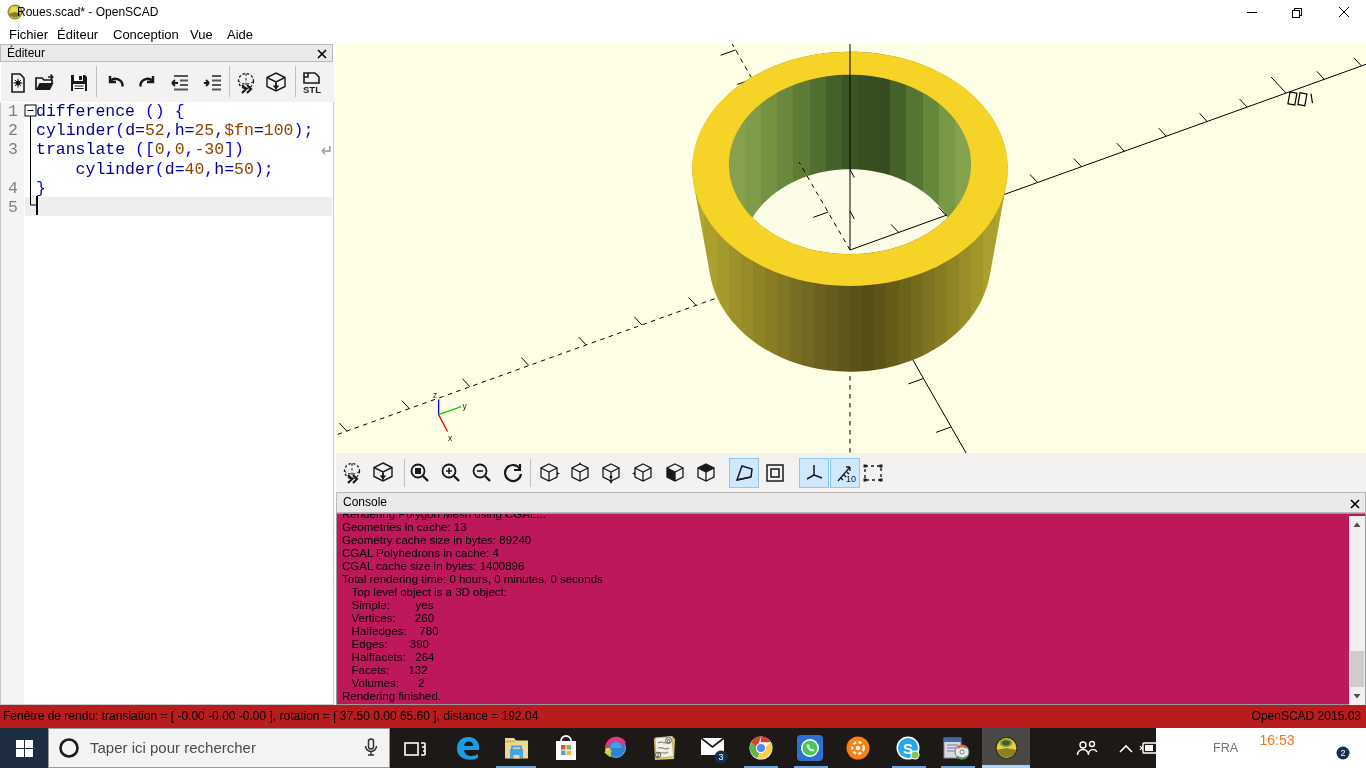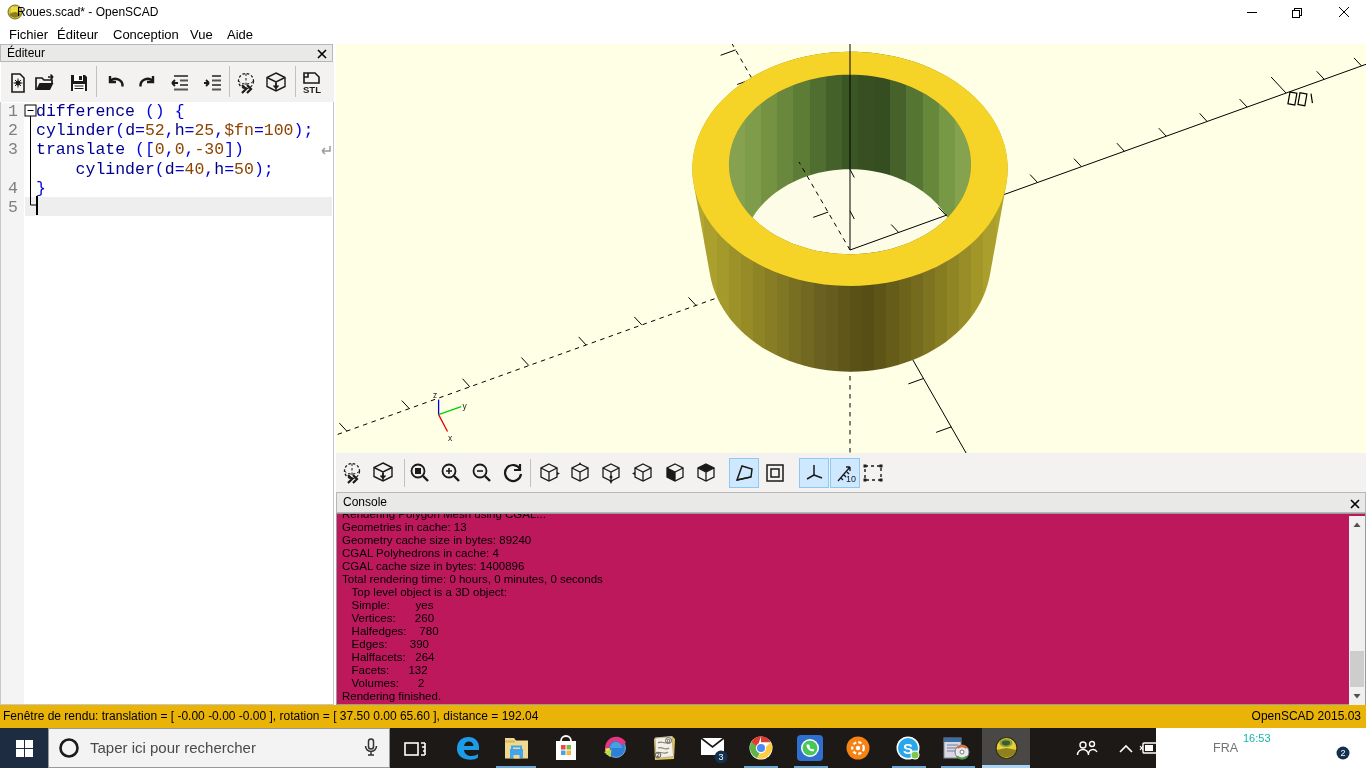--- a/index.html
+++ b/index.html
@@ -15,21 +15,21 @@
 .lnums{left:8px;top:102px;width:20px;text-align:left;color:#7f7f7f}
 .codeblk{left:36px;top:102px;color:#000080}
 .curline{left:25px;top:197px;width:307px;height:19px;background:#eeeeee}
 .num{color:#8e4400}
 .brk{color:#0000e0}
 .kw{color:#000090}
 .viewport{left:336px;top:44px;width:1030px;height:409px;background:#ffffe5}
 .console{left:336px;top:492px;width:1030px;height:213px}
 .con-head{left:0;top:0;width:1030px;height:21px;background:#e9e9e8;border:1px solid #b8b8b8;font-size:12px;padding:2px 0 16px 6px}
 .con-body{left:0;top:21px;width:1030px;height:192px;background:#be185d;border:1px solid #9a9a9a;font-size:11.5px;line-height:13px;overflow:hidden}
-.statusbar{left:0;top:705px;width:1366px;height:23px;background:#eab308;font-size:12px;color:#000}
+.statusbar{left:0;top:705px;width:1366px;height:23px;background:#b91c1c;font-size:12px;color:#000}
 .taskbar{left:0;top:728px;width:1156px;height:40px;background:#1d1916}
 .ticon{display:inline-block;vertical-align:middle}
 </style></head><body>
 
 <div class="abs titlebar">
  <svg class="abs" style="left:7px;top:4px" width="16" height="16" viewBox="0 0 16 16">
    <circle cx="8" cy="8" r="7" fill="#d6c32e"></circle>
    <path d="M2 10 A7 7 0 0 0 14 10 L8 8 Z" fill="#8a7d1e"></path>
    <path d="M4 3 L12 3 L12 8 L4 8 Z" fill="#efe04a" opacity="0.8"></path>
    <circle cx="8" cy="8" r="7" fill="none" stroke="#55511a" stroke-width="0.8"></circle>
@@ -563,21 +563,21 @@
       <path d="M2 5 a11 11 0 0 1 16 0" stroke-width="1.6"></path>
       <path d="M5 8.5 a7 7 0 0 1 10 0" stroke-width="1.6"></path>
       <path d="M8 12 a3.5 3.5 0 0 1 4 0" stroke-width="1.6"></path>
       <circle cx="10" cy="13.5" r="1" fill="#fff"></circle>
     </svg>
  <svg class="abs" style="left:1188px;top:13px" width="22" height="15" viewBox="0 0 22 15">
       <path d="M1 5 h4 l5-4 v13 l-5-4 h-4 z" fill="#fff"></path>
       <path d="M13 4 l7 7 M20 4 l-7 7" stroke="#fff" stroke-width="1.5"></path>
     </svg>
  <div class="abs" style="left:1213px;top:13px;font-size:12.5px;color:#737373">FRA</div>
- <div class="abs" style="left:1243px;top:4px;width:68px;font-size:11px;color:#14b8a6;text-align:left">16:53</div>
+ <div class="abs" style="left:1243px;top:4px;width:68px;font-size:14px;color:#f97316;text-align:center">16:53</div>
  <div class="abs" style="left:1243px;top:20px;width:68px;font-size:12.5px;color:#fff;text-align:right">14/01/2018</div>
  <svg class="abs" style="left:1324px;top:12px" width="20" height="17" viewBox="0 0 20 17">
       <path d="M1 1 h15 v11 h-9 l-4 4 v-4 h-2 z" fill="#fff"></path>
     </svg>
  <svg class="abs" style="left:1336px;top:18px" width="14" height="14" viewBox="0 0 14 14">
       <circle cx="7" cy="7" r="6.5" fill="#13314f"></circle>
       <text x="7" y="10.2" text-anchor="middle" font-size="9" fill="#fff" font-family="Liberation Sans">2</text>
     </svg>
 </div>
 </body></html>

